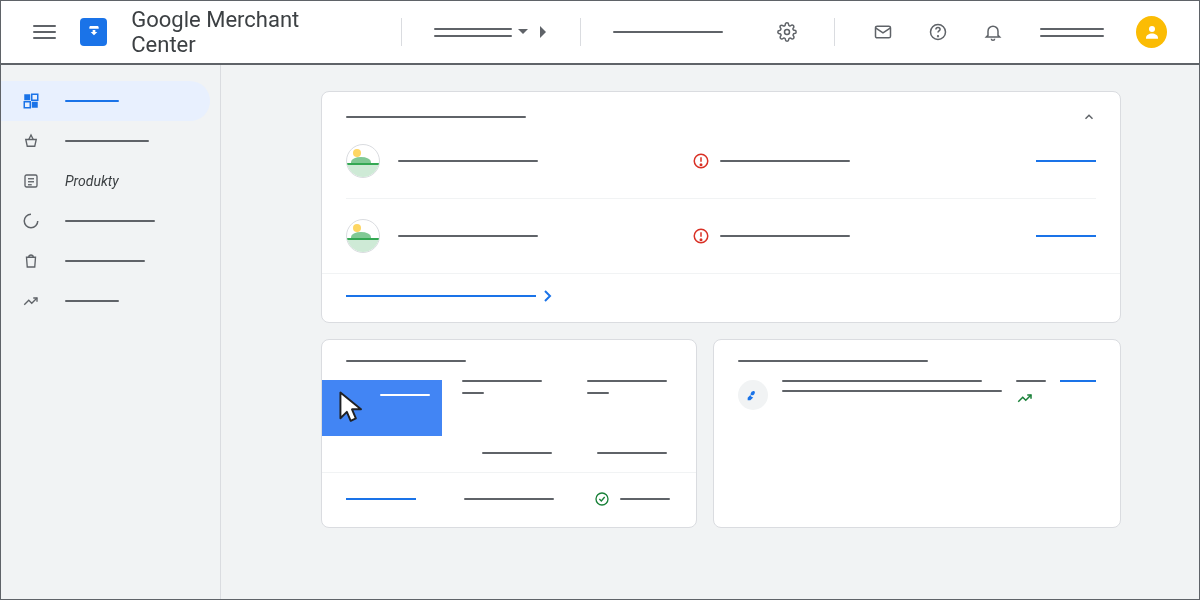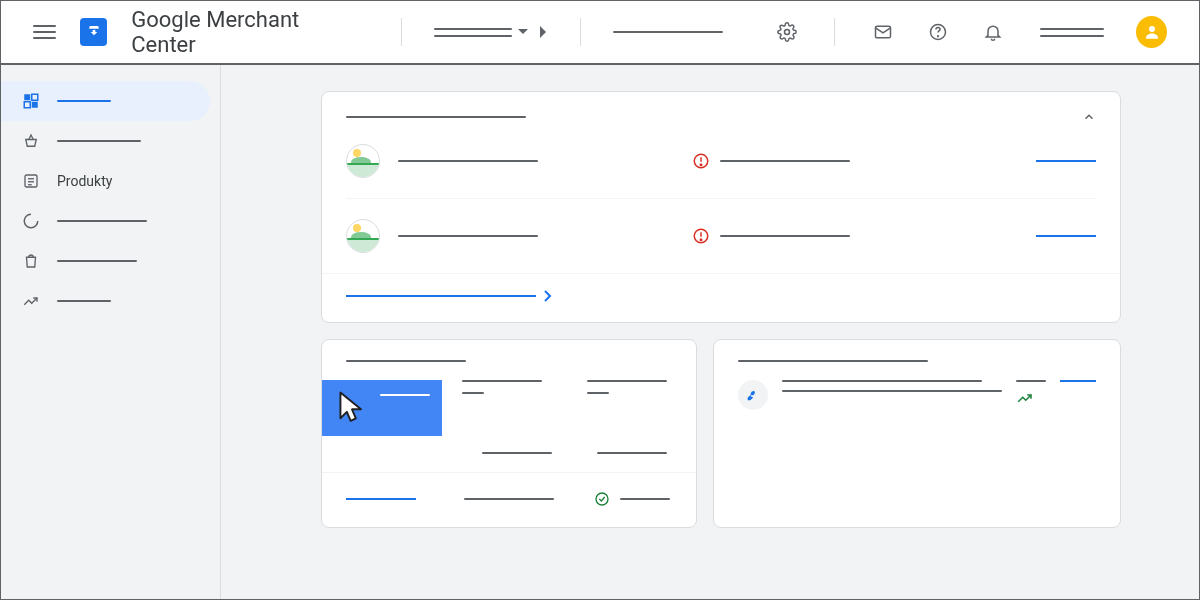--- a/index.html
+++ b/index.html
@@ -13,21 +13,21 @@
 .app-title { font-size: 22px; color: #3c4043; font-weight: 400; margin-right: 8px; }
 .header-divider { width: 1px; height: 28px; background: #dadce0; margin: 0 8px; }
 .acct-selector { display: flex; align-items: center; gap: 6px; cursor: pointer; }
 .redact-line { height: 2px; background: #5f6368; border-radius: 1px; }
 .header-spacer { flex: 1; }
 .icon-btn { width: 32px; height: 32px; display: flex; align-items: center; justify-content: center; cursor: pointer; color: #5f6368; border-radius: 50%; }
 .avatar { width: 32px; height: 32px; background: #fbbc04; border-radius: 50%; display: flex; align-items: center; justify-content: center; }
 
 .body-wrap { display: flex; height: 534px; }
 .sidebar { width: 220px; background: #f1f3f4; padding-top: 16px; border-right: 1px solid #dadce0; }
-.nav-item { display: flex; align-items: center; gap: 16px; padding: 0 20px; height: 40px; cursor: pointer; color: #5f6368; font-size: 14px; }
+.nav-item { display: flex; align-items: center; gap: 24px; padding: 0 20px; height: 40px; cursor: pointer; color: #5f6368; font-size: 14px; font-style: italic; }
 .nav-item.active { background: #e8f0fe; border-top-right-radius: 20px; border-bottom-right-radius: 20px; margin-right: 10px; color: #1a73e8; }
 .nav-item .nav-icon { width: 20px; height: 20px; display: flex; align-items: center; justify-content: center; }
 .nav-item .redact-line.blue { background: #1a73e8; }
 
 .main { flex: 1; padding: 26px 78px 20px 100px; overflow: auto; }
 .card { background: #fff; border: 1px solid #dadce0; border-radius: 8px; padding: 0; margin-bottom: 16px; }
 .card-head { padding: 18px 24px 0 24px; display: flex; align-items: center; justify-content: space-between; }
 .card-head .redact-line { width: 180px; }
 .item-row { display: flex; align-items: center; padding: 20px 24px; gap: 18px; }
 .item-row + .item-row { border-top: 1px solid #f1f3f4; margin: 0 24px; padding: 20px 0; }

